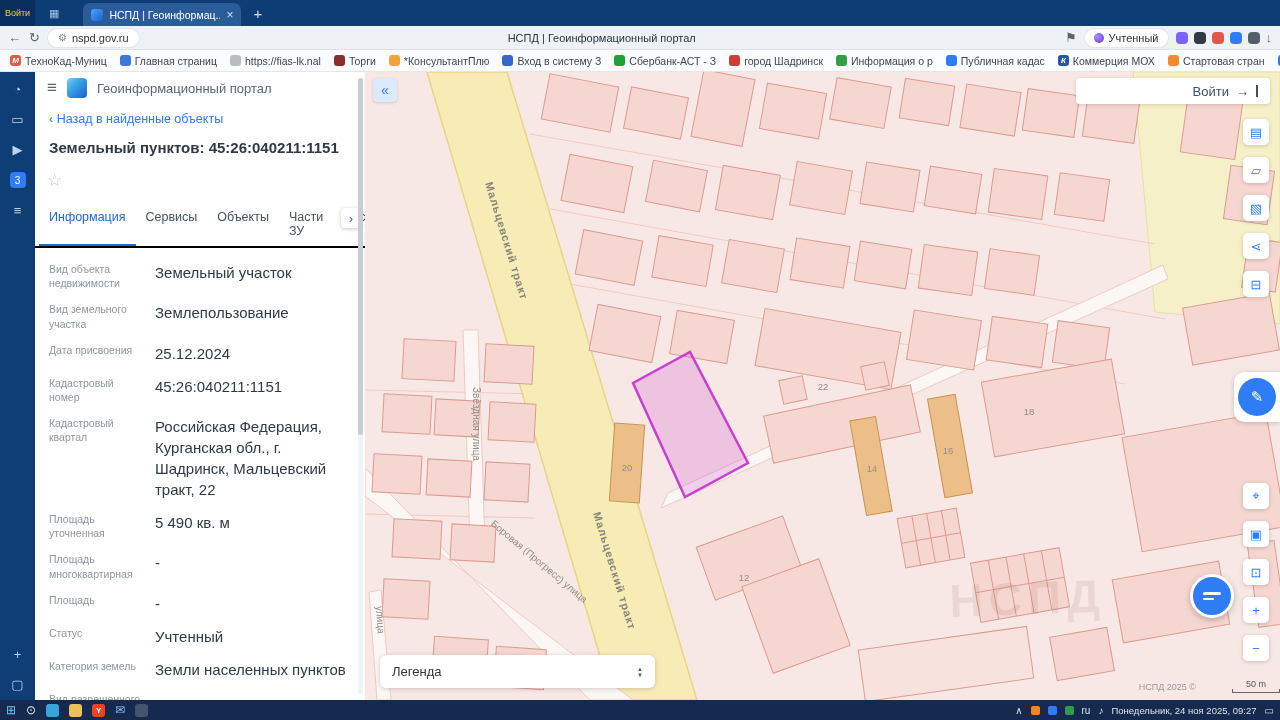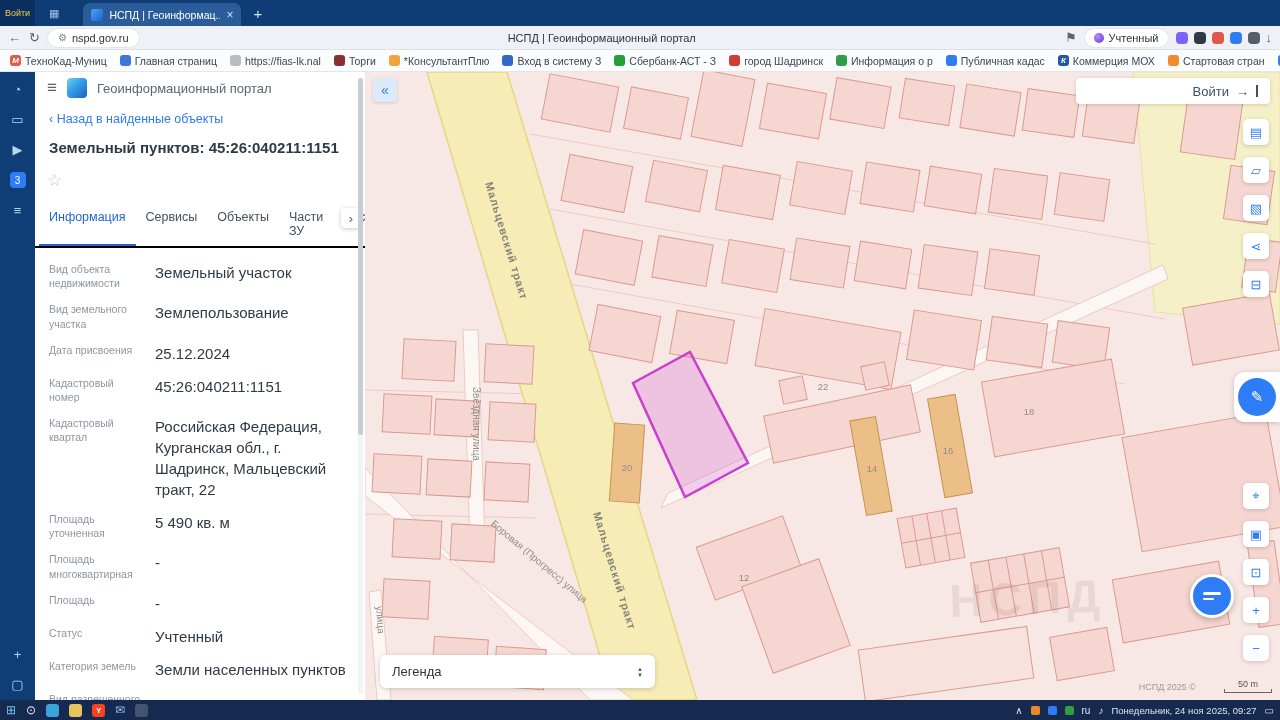--- a/index.html
+++ b/index.html
@@ -77,21 +77,21 @@
   .edit-fab { width:38px; height:38px; border-radius:50%; background:#2f7df6; color:#fff; display:flex; align-items:center; justify-content:center; font-size:15px; border:none; }
 
   .chat-fab { position:absolute; right:46px; top:502px; width:44px; height:44px; border-radius:50%; background:#2f7df6; box-shadow:0 2px 6px rgba(0,0,0,.25); display:flex; flex-direction:column; align-items:center; justify-content:center; gap:3px; border:3px solid #ffffff; }
   .chat-fab i { display:block; width:18px; height:2.5px; background:#fff; border-radius:2px; }
   .chat-fab i.short { width:11px; align-self:flex-start; margin-left:10px; }
 
   .legend { position:absolute; left:15px; bottom:12px; width:275px; height:33px; background:#fff; border-radius:6px; box-shadow:0 1px 5px rgba(0,0,0,.18); display:flex; align-items:center; justify-content:space-between; padding:0 12px; font-size:13px; color:#333; }
   .legend-chevs { display:flex; flex-direction:column; line-height:6px; color:#555; font-size:6px; }
 
   .credit { position:absolute; right:84px; bottom:8px; font-size:9px; color:#9a9a9a; }
-  .scalebox { position:absolute; right:8px; bottom:7px; width:48px; text-align:center; font-size:9px; color:#555; }
+  .scalebox { position:absolute; right:0; bottom:7px; width:48px; text-align:center; font-size:9px; color:#555; }
   .scaleline { height:4px; border:1.5px solid #666; border-top:none; }
 
   
   .taskbar { height:20px; background:#152a4e; display:flex; align-items:center; padding:0 6px; gap:10px; color:#dbe4f0; font-size:12px; flex:none; }
   .tb-ic { font-size:12px; }
   .tb-sq { width:13px; height:13px; border-radius:3px; display:flex; align-items:center; justify-content:center; font-size:8px; color:#fff; font-weight:bold; }
   .tb-right { margin-left:auto; display:flex; align-items:center; gap:8px; font-size:10px; }
   .tb-time { font-size:9.5px; }
   .tb-dot { width:9px; height:9px; border-radius:2px; }
 </style>

